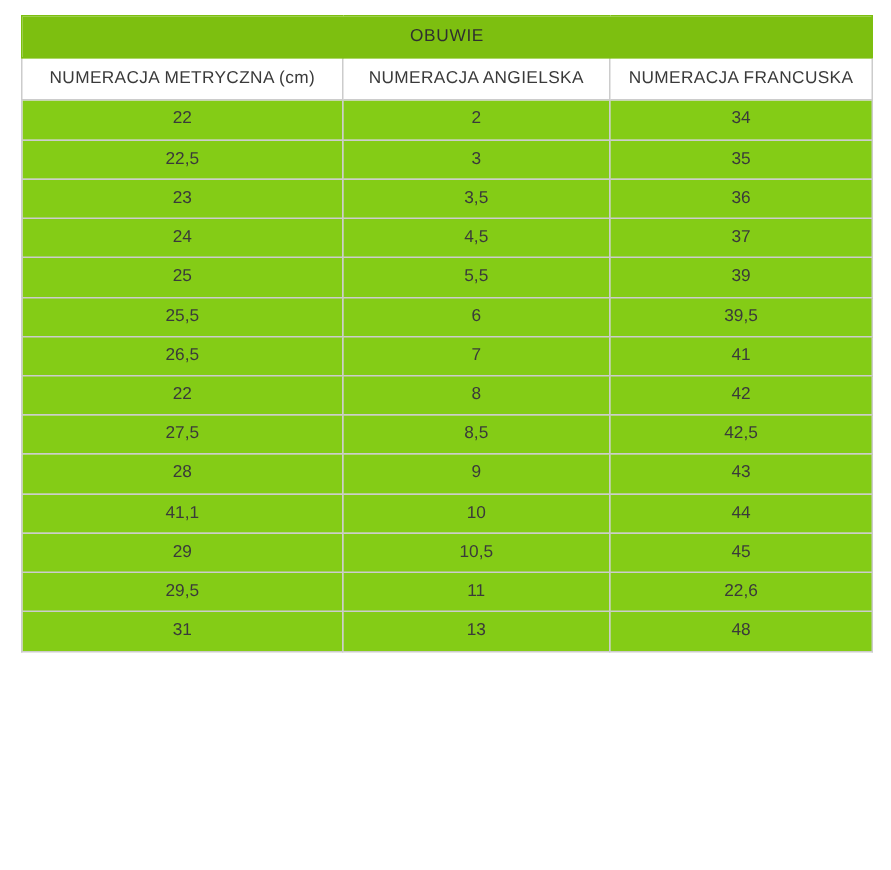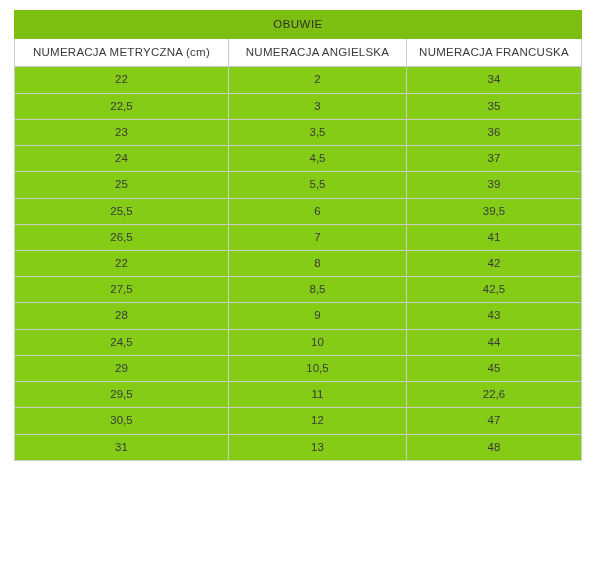--- a/index.html
+++ b/index.html
@@ -135,39 +135,34 @@
           <td class="data-cell">27,5</td>
           <td class="data-cell">8,5</td>
           <td class="data-cell">42,5</td>
         </tr>
         <tr>
           <td class="data-cell">28</td>
           <td class="data-cell">9</td>
           <td class="data-cell">43</td>
         </tr>
         <tr>
-          <td class="data-cell">24,5</td>
+          <td class="data-cell">41,1</td>
           <td class="data-cell">10</td>
           <td class="data-cell">44</td>
         </tr>
         <tr>
           <td class="data-cell">29</td>
           <td class="data-cell">10,5</td>
           <td class="data-cell">45</td>
         </tr>
         <tr>
           <td class="data-cell">29,5</td>
           <td class="data-cell">11</td>
           <td class="data-cell">22,6</td>
         </tr>
         <tr>
-          <td class="data-cell">30,5</td>
-          <td class="data-cell">12</td>
-          <td class="data-cell">47</td>
-        </tr>
-        <tr>
           <td class="data-cell">31</td>
           <td class="data-cell">13</td>
           <td class="data-cell">48</td>
         </tr>
       </tbody>
   </table>
 </div>
 
 </body></html>

